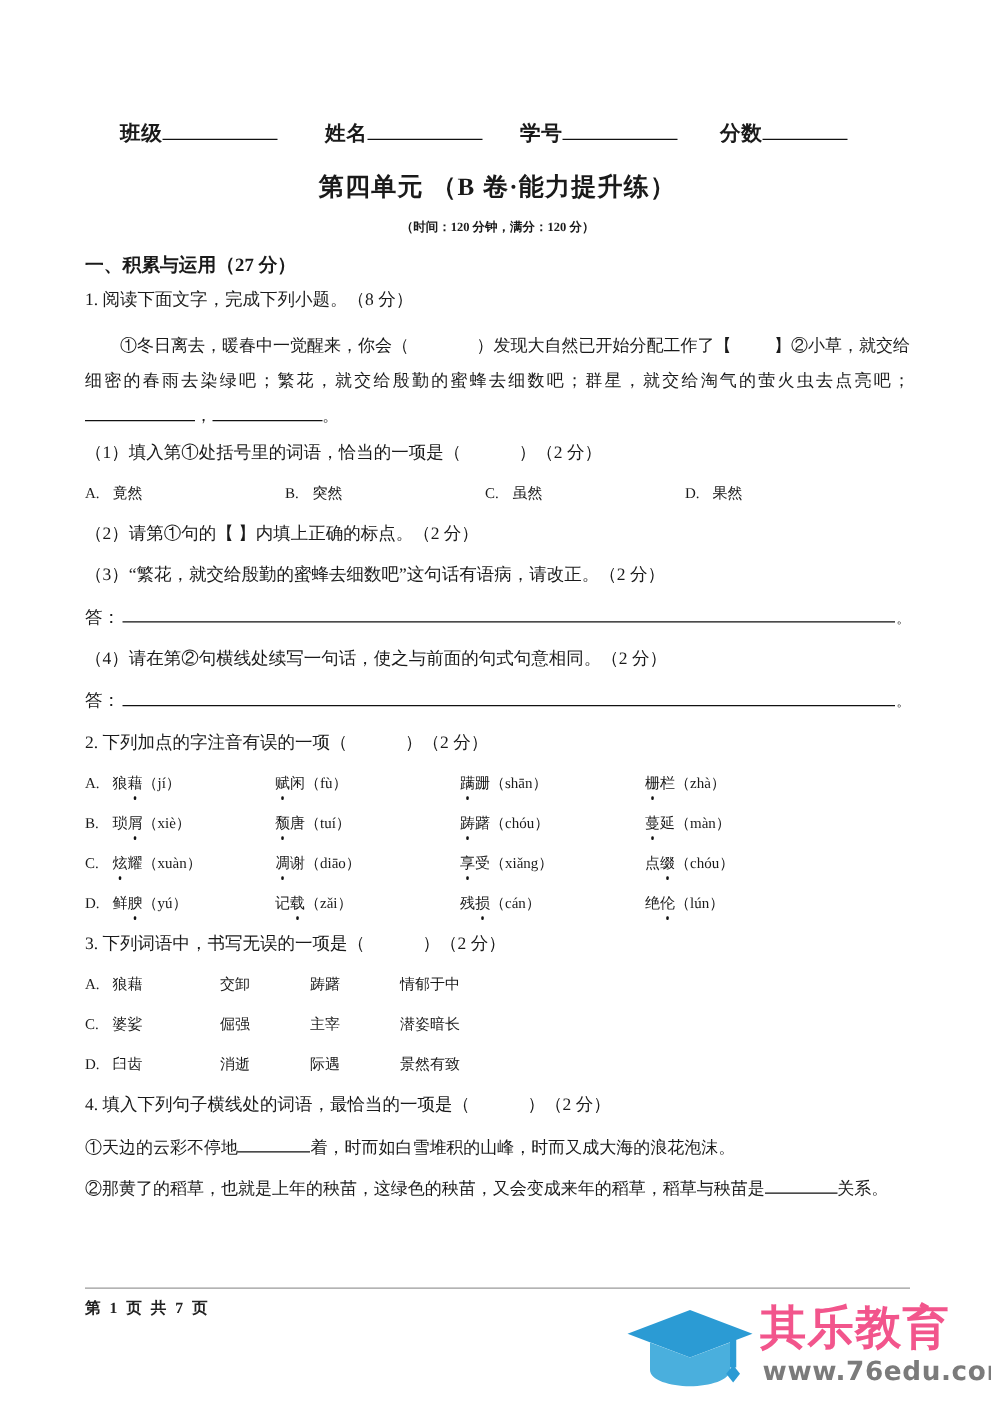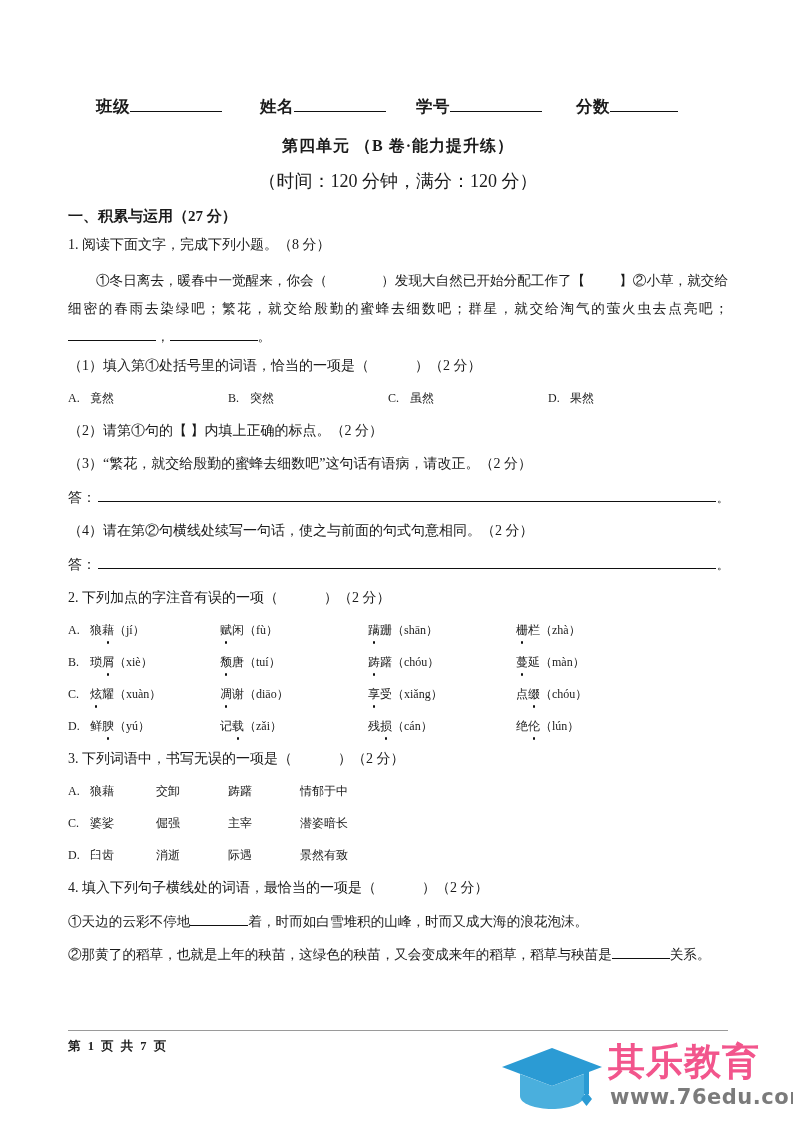--- a/index.html
+++ b/index.html
@@ -46,28 +46,29 @@
     border-bottom: 1.4px solid #111;
     height: 15px;
   }
   .id-gap-a { width: 38px; }
   .id-gap-b { width: 30px; }
   .id-gap-c { width: 34px; }
 
   .doc-title {
     text-align: center;
     font-weight: bold;
-    font-size: 16px;
+    font-size: 20px;
     letter-spacing: 1px;
     margin: 18px 0 12px 0;
   }
   .doc-subtitle {
     text-align: center;
-    font-size: 18px;
+    font-size: 10px;
     margin-bottom: 14px;
+    font-weight: bold;
   }
 
   
   .section-title {
     font-weight: bold;
     font-size: 15px;
     margin: 0 0 12px 0;
   }
   .q-line {
     font-size: 14px;
@@ -107,21 +108,21 @@
   .opt-row {
     display: flex;
     font-size: 12px;
     margin-bottom: 15px;
   }
   .opt-row.mc4 > div { width: 160px; flex: none; }
   .opt-row.py > div   { width: 148px; flex: none; }
   .opt-row.py > div:first-child { width: 152px; }
   .opt-row.word > div { flex: none; }
   .opt-row.word .c0 { width: 88px; }
-  .opt-row.word .c1 { width: 72px; }
+  .opt-row.word .c1 { width: 72px; margin-left: 20px; }
   .opt-row.word .c2 { width: 72px; }
   .opt-row.word .c3 { width: 140px; }
 
   .opt-label { display: inline-block; width: 22px; }
 
   
   .dotted {
     position: relative;
     display: inline-block;
   }

